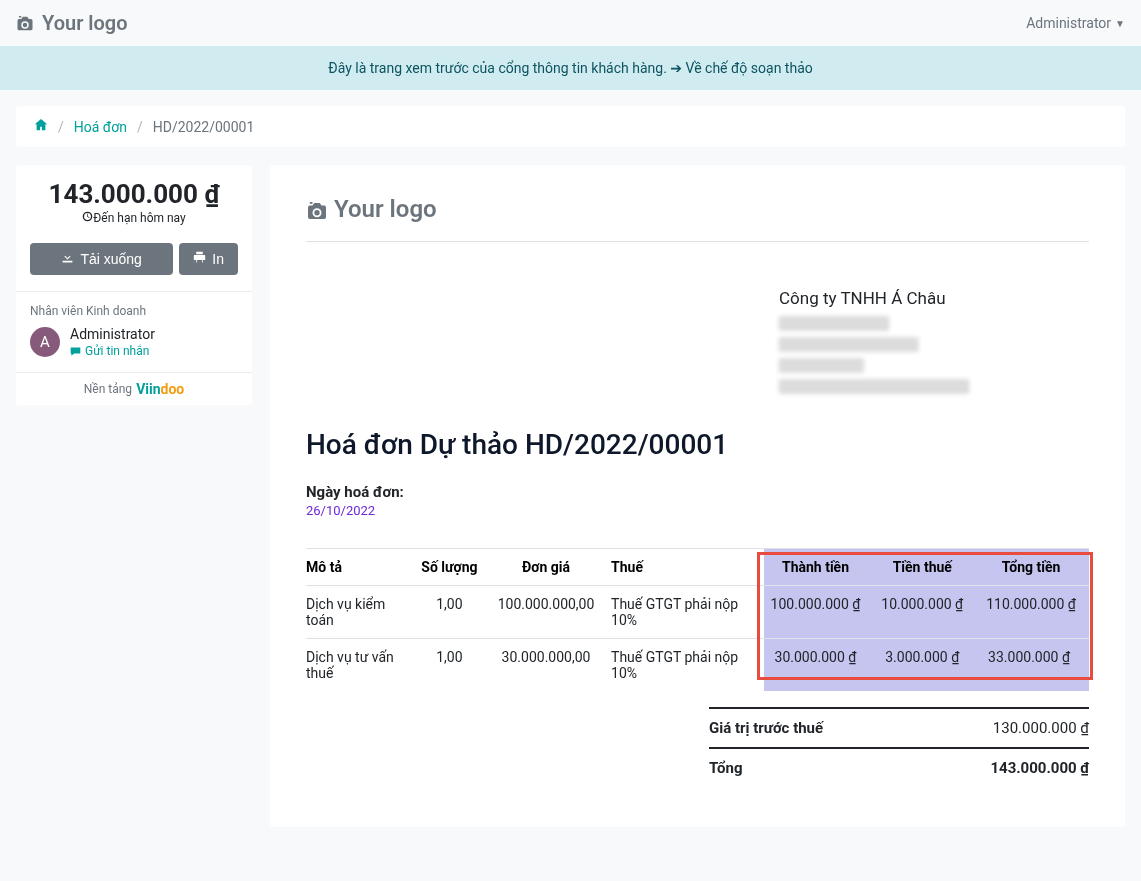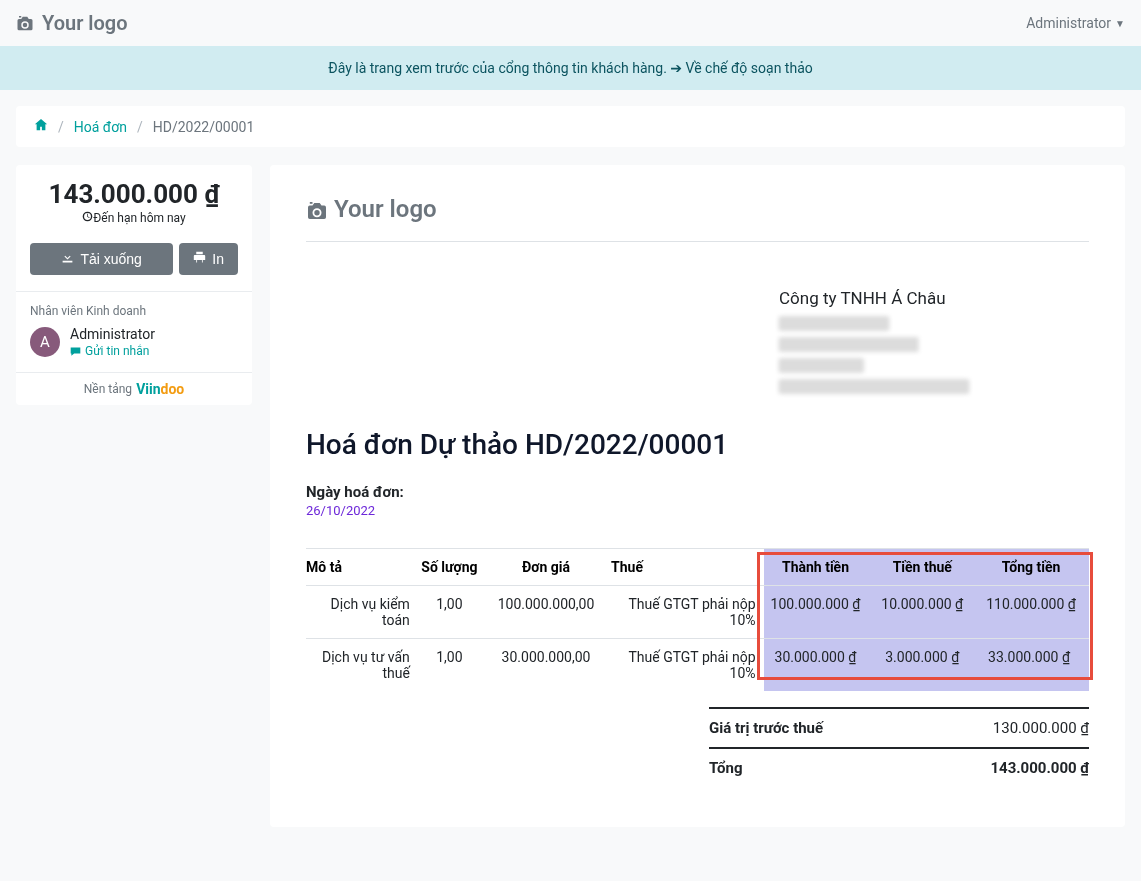--- a/index.html
+++ b/index.html
@@ -66,21 +66,21 @@
 
 .doc-title { font-size: 28px; font-weight: 500; color: #0f172a; margin-top: 28px; }
 .date-block { margin-top: 22px; }
 .date-label { font-weight: 700; font-size: 15px; color: #212529; }
 .date-val { font-size: 13px; color: #6d28d9; margin-top: 2px; }
 
 .tbl-wrap { margin-top: 30px; border-top: 1px solid #dee2e6; position: relative; }
 table { width: 100%; border-collapse: collapse; }
 th { text-align: left; font-weight: 700; font-size: 14px; padding: 10px 8px 10px 0; vertical-align: bottom; color: #000000; }
 th.num, td.num { text-align: center; }
-td { padding: 10px 8px 10px 0; font-size: 14px; vertical-align: top; border-top: 1px solid #dee2e6; color: #212529; text-align: right; }
+td { padding: 10px 8px 10px 0; font-size: 14px; vertical-align: top; border-top: 1px solid #dee2e6; color: #212529; }
 .hl-cells { background: #c5c5f0; }
 .red-frame { position: absolute; border: 3px solid #e74c3c; pointer-events: none; top: 3px; right: -4px; width: 336px; height: 128px; }
 
 .totals { margin-top: 16px; margin-left: auto; width: 380px; text-align: right; }
 .totrow { display: flex; justify-content: space-between; padding: 10px 0; font-size: 15px; border-top: 1px solid #dee2e6; }
 .totrow.first { border-top: 2px solid #212529; }
 .totrow.bold { font-weight: 700; border-top: 2px solid #212529; }
 .totrow .lbl { font-weight: 700; }
 .totrow.mid .lbl { font-weight: 400; }
 </style>

